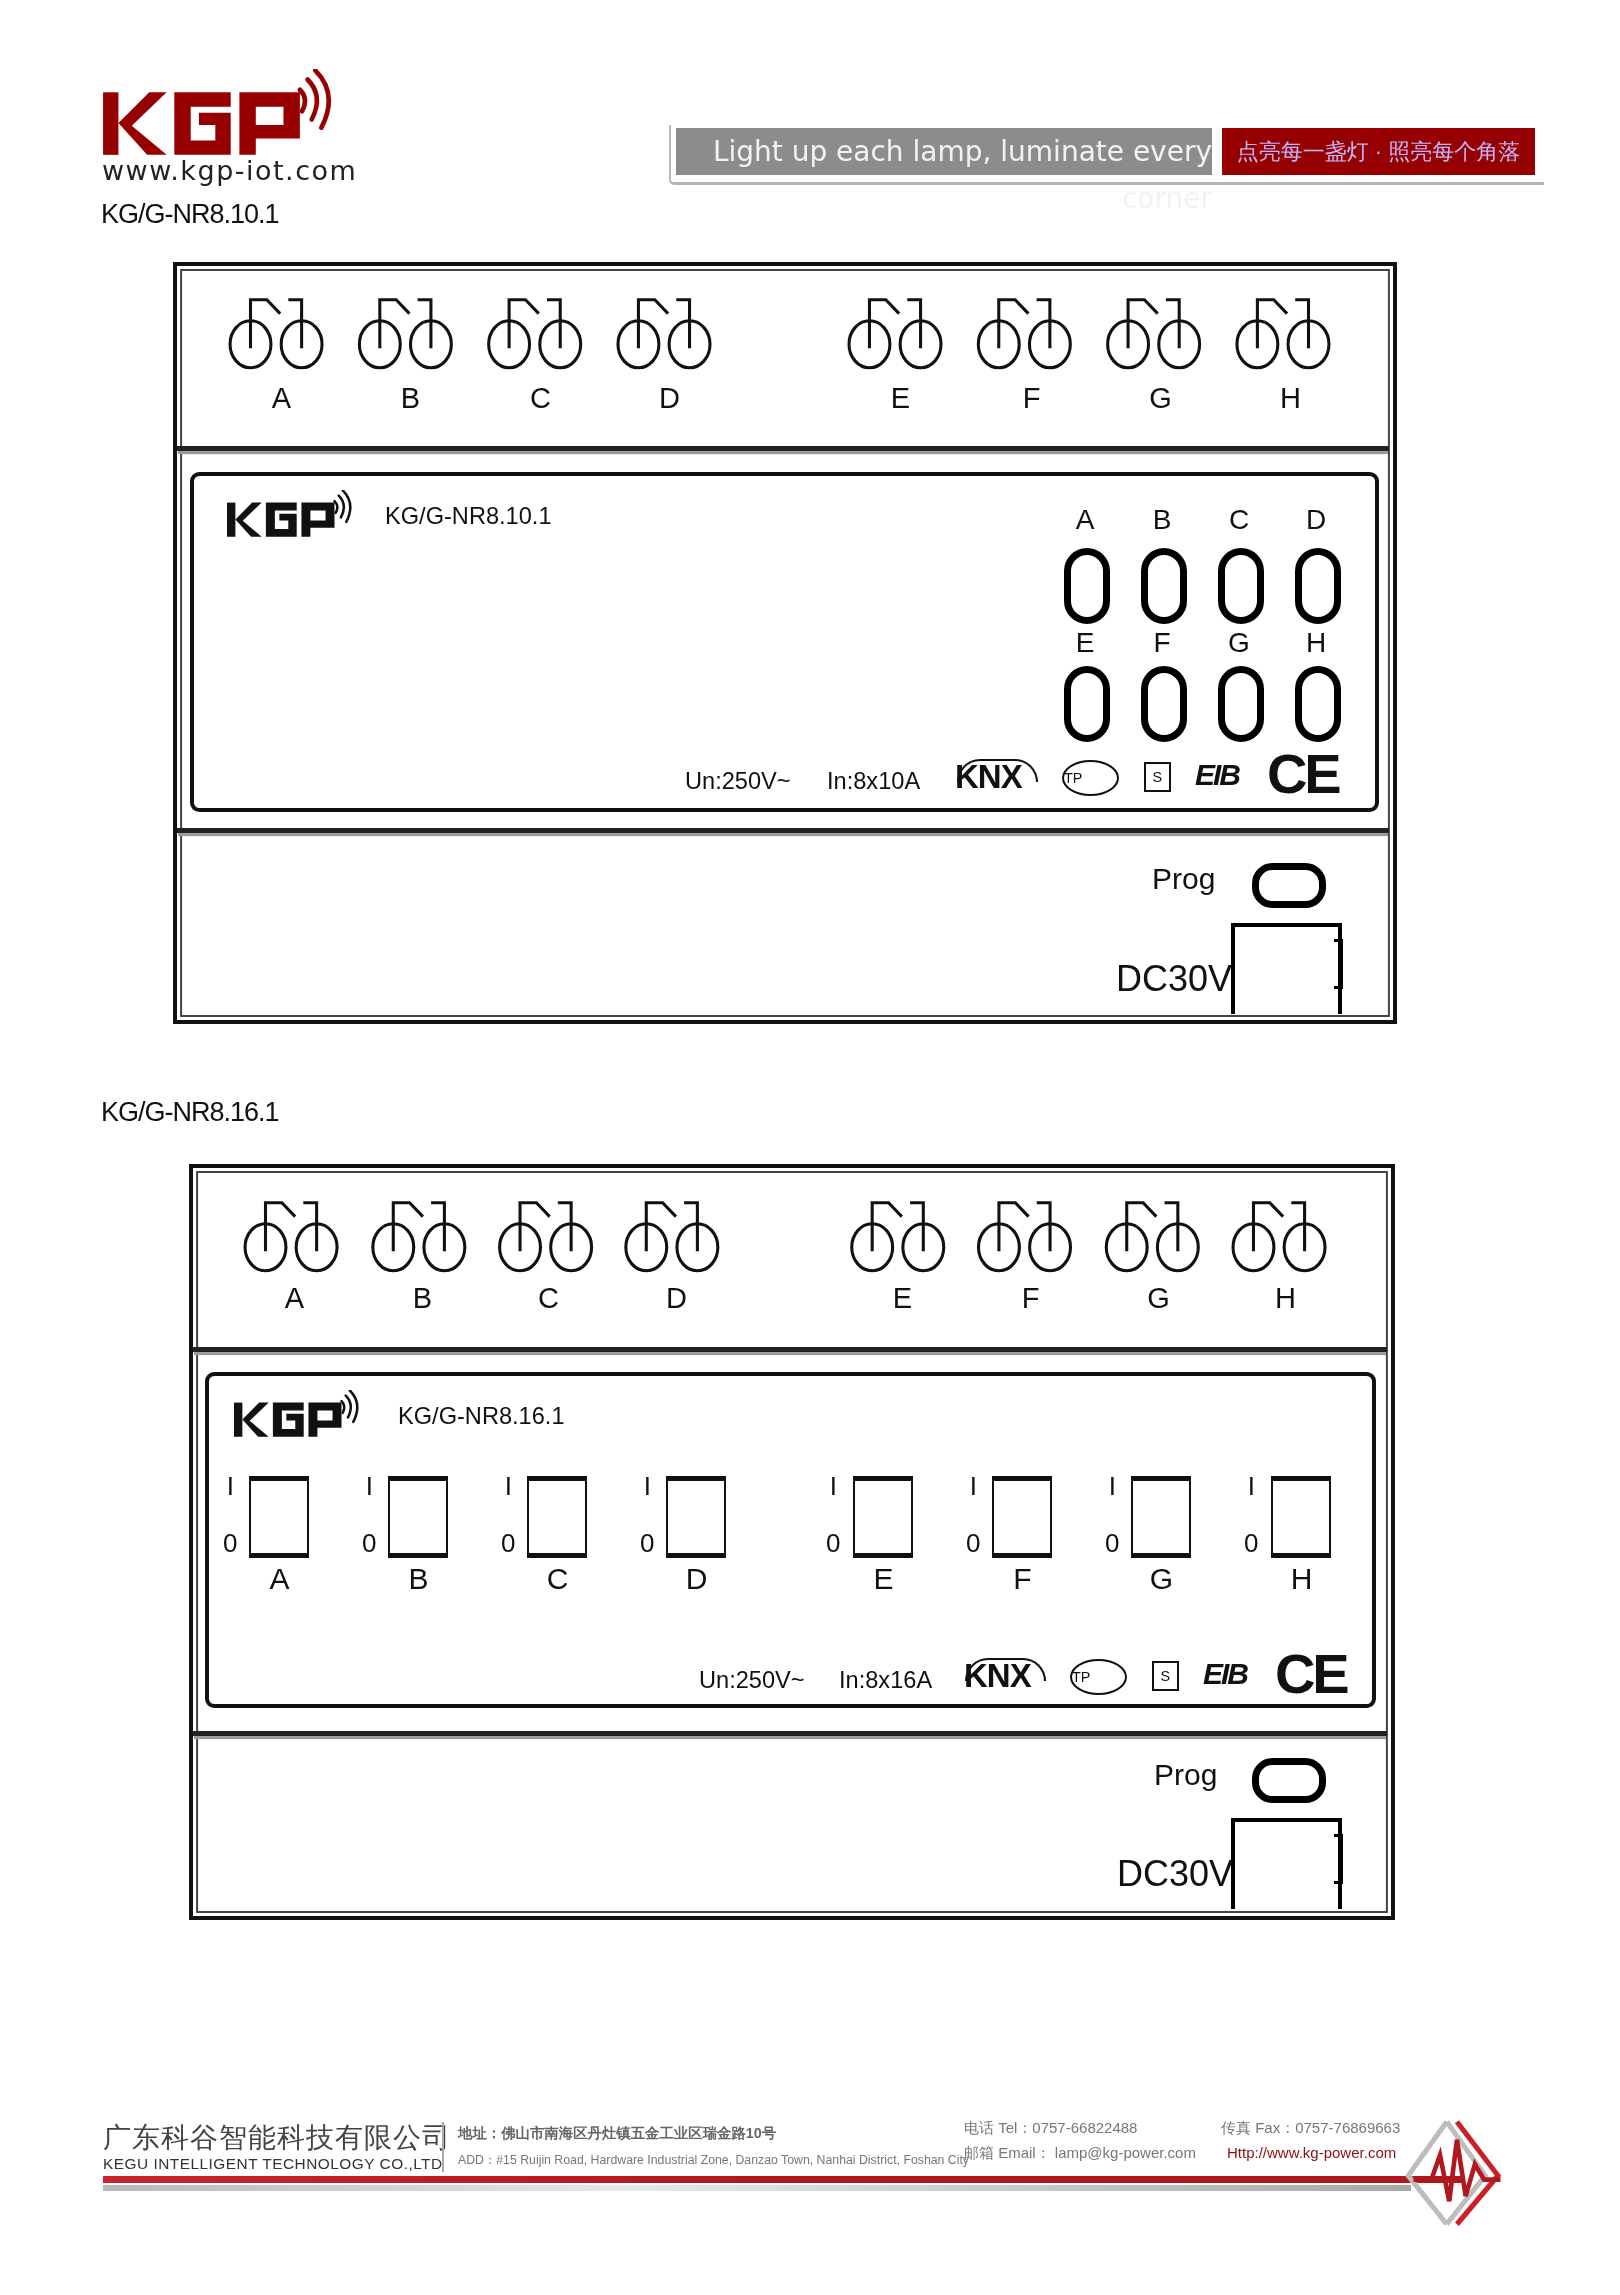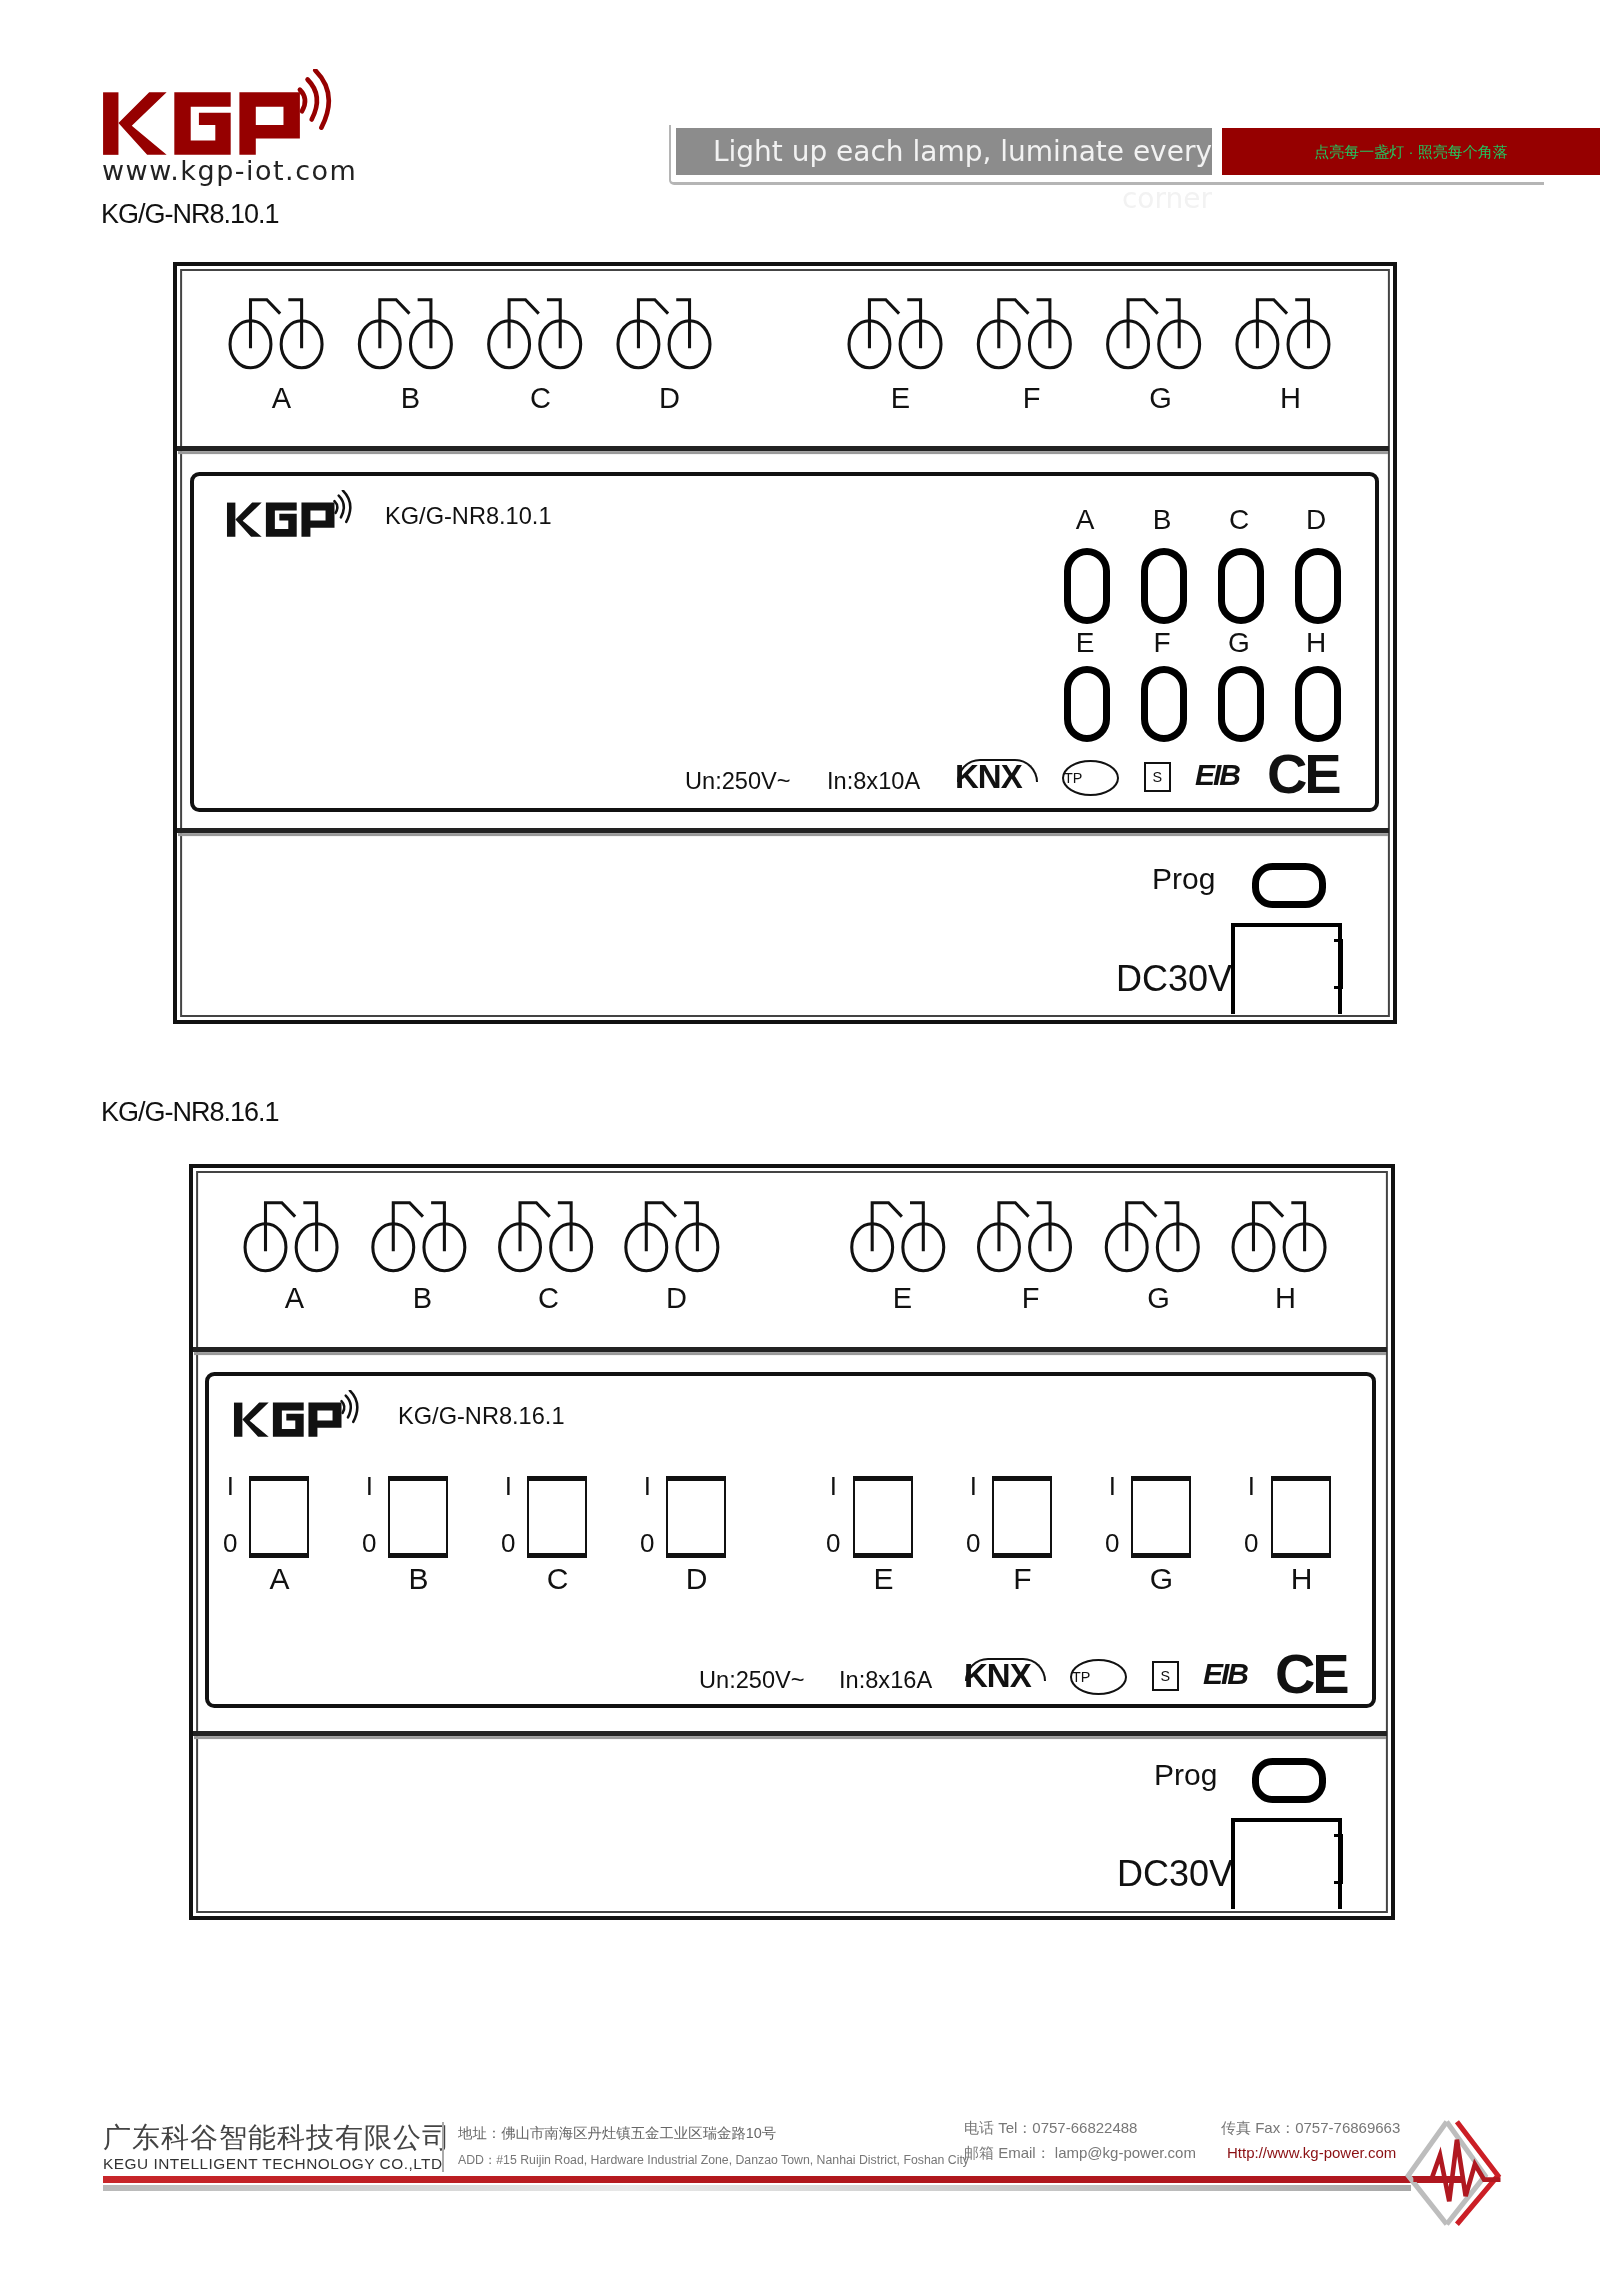--- a/index.html
+++ b/index.html
@@ -5,21 +5,21 @@
   html, body { margin:0; padding:0; background:#ffffff; }
   body { width:1621px; height:2295px; position:relative; overflow:hidden;
          font-family:"Liberation Sans", sans-serif; color:#111; }
   .abs { position:absolute; }
 
   
   .logo-kgp { left:100px; top:69px; width:246px; height:103px; }
   .logo-url { left:102px; top:155px; font-size:27px; letter-spacing:1.5px; color:#222; font-family:"DejaVu Sans", sans-serif; }
   .slogan-wrap { left:669px; top:125px; width:873px; height:57px; border-left:2.1px solid #b5b5b5; border-bottom:3.1px solid #b5b5b5; border-radius:0 0 0 5.1px; }
   .slogan-en { left:676px; top:128px; width:536px; height:47px; background:#8c8c8c; color:#f2f2f2; font-size:28px; line-height:47px; text-align:right; font-family:"DejaVu Sans", sans-serif; }
-  .slogan-cn { left:1222px; top:128px; width:378px; height:47px; background:#960000; color:#22c55e; font-size:15px; line-height:47px; text-align:center; }
+  .slogan-cn { left:1222px; top:128px; width:313px; height:47px; background:#960000; color:#c4b5fd; font-size:22px; line-height:47px; text-align:center; }
 
   .model-title { font-size:27px; letter-spacing:-1px; color:#111; }
 
   
   .device { border:4.1px solid #111; box-shadow: inset 0 0 0 3.1px #fff, inset 0 0 0 5.1px #444; background:#fff; }
   .hline { height:5.1px; background:#222; box-shadow:0 4.1px 0 -1px #999; }
   .panel { border:4.6px solid #111; border-radius:9.2px; background:#fff; }
   .label-lg { font-size:30px; color:#111; text-align:center; width:41px; }
   .term-label { font-size:29px; color:#111; text-align:center; width:41px; }
 
@@ -38,21 +38,21 @@
   .dc-label { font-size:36px; }
   .dc-port { width:103px; height:87px; border:4.1px solid #000; border-bottom:none; background:#fff; }
 
   .switch-box { width:56px; height:72px; border:2.6px solid #111; border-top-width:5.1px; border-bottom-width:5.1px; }
   .switch-i, .switch-o { font-size:26px; width:20.5px; text-align:center; }
 
   
   .f-cn-name { left:103px; top:2119px; font-size:28px; color:#444; letter-spacing:1px; }
   .f-en-name { left:103px; top:2155px; font-size:15.4px; color:#333; letter-spacing:0.5px; }
   .f-div { left:442px; top:2122px; width:1.5px; height:50px; background:#aaa; }
-  .f-addr-cn { left:458px; top:2124px; font-size:14.4px; color:#666; }
+  .f-addr-cn { left:458px; top:2124px; font-size:14.4px; color:#666;font-weight:bold; }
   .f-addr-en { left:458px; top:2152px; font-size:12.3px; color:#777; }
   .f-small { font-size:15px; color:#777; }
   .f-url { font-size:15px; color:#8a0f12; }
   .f-red { left:103px; top:2176px; width:1359px; height:7.2px; background:linear-gradient(90deg,#c8262a,#b0171c 50%,#b01820); }
   .f-grey { left:103px; top:2185px; width:1308px; height:6.2px; background:linear-gradient(90deg,#b8b8b8,#e8e8e8 40%,#a8a8a8); }
 </style>
 </head>
 <body>
 
 <svg class="abs logo-kgp" viewBox="0 0 480 200">

